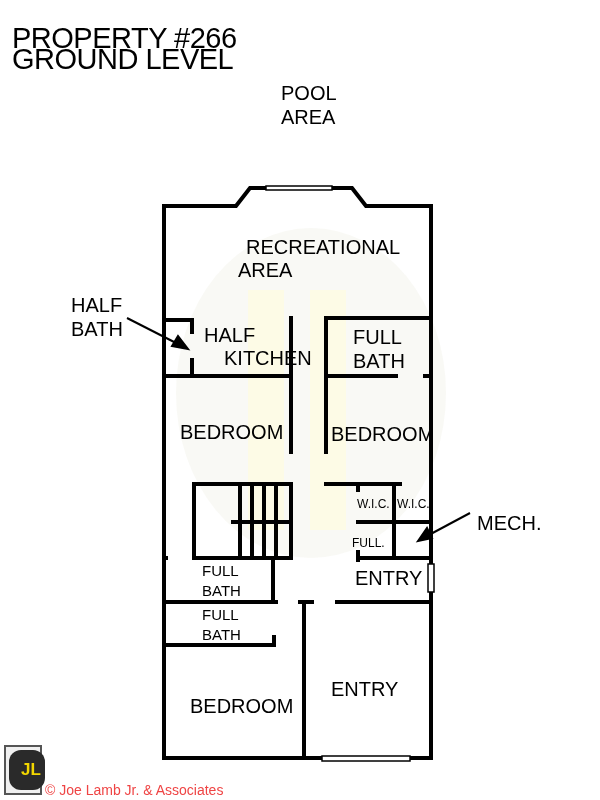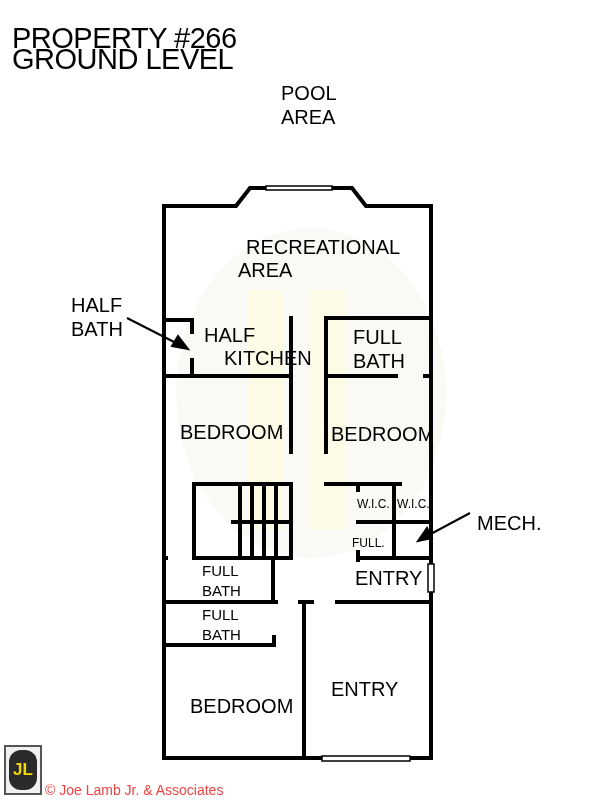--- a/index.html
+++ b/index.html
@@ -10,21 +10,21 @@
     .lbl.sm { font-size: 15px; line-height: 20px; }
     .lbl.xs { font-size: 12px; line-height: 14px; }
     svg.plan { position: absolute; left: 0; top: 0; }
     .watermark { position: absolute; left: 176px; top: 228px; width: 270px; height: 330px;
                  border-radius: 50%; background: #f7f7f2; opacity: 0.8; }
     .wm-bar { position: absolute; background: #fdfbe6; }
     .logo { position: absolute; left: 4px; top: 745px; width: 38px; height: 50px;
             border: 2px solid #555; background: #f0f0f0; box-sizing: border-box; }
     .logo-inner { position: absolute; left: 3px; top: 3px; width: 28px; height: 40px;
                   border-radius: 12px; background: #2a2a2a; color: #f2d600;
-                  font-weight: bold; font-size: 17px; text-align: center; line-height: 40px; }
+                  font-weight: bold; font-size: 17px; text-align: center; line-height: 40px; padding-left: 8px; }
     .copyright { position: absolute; left: 45px; top: 782px; font-size: 14px; color: #ef4444; }
   </style>
 </head>
 <body>
 
 <div class="watermark"></div>
 <div class="wm-bar" style="left:248px;top:290px;width:36px;height:240px;"></div>
 <div class="wm-bar" style="left:310px;top:290px;width:36px;height:240px;"></div>
 
 <div class="title" style="top:23px;">PROPERTY #266</div>

